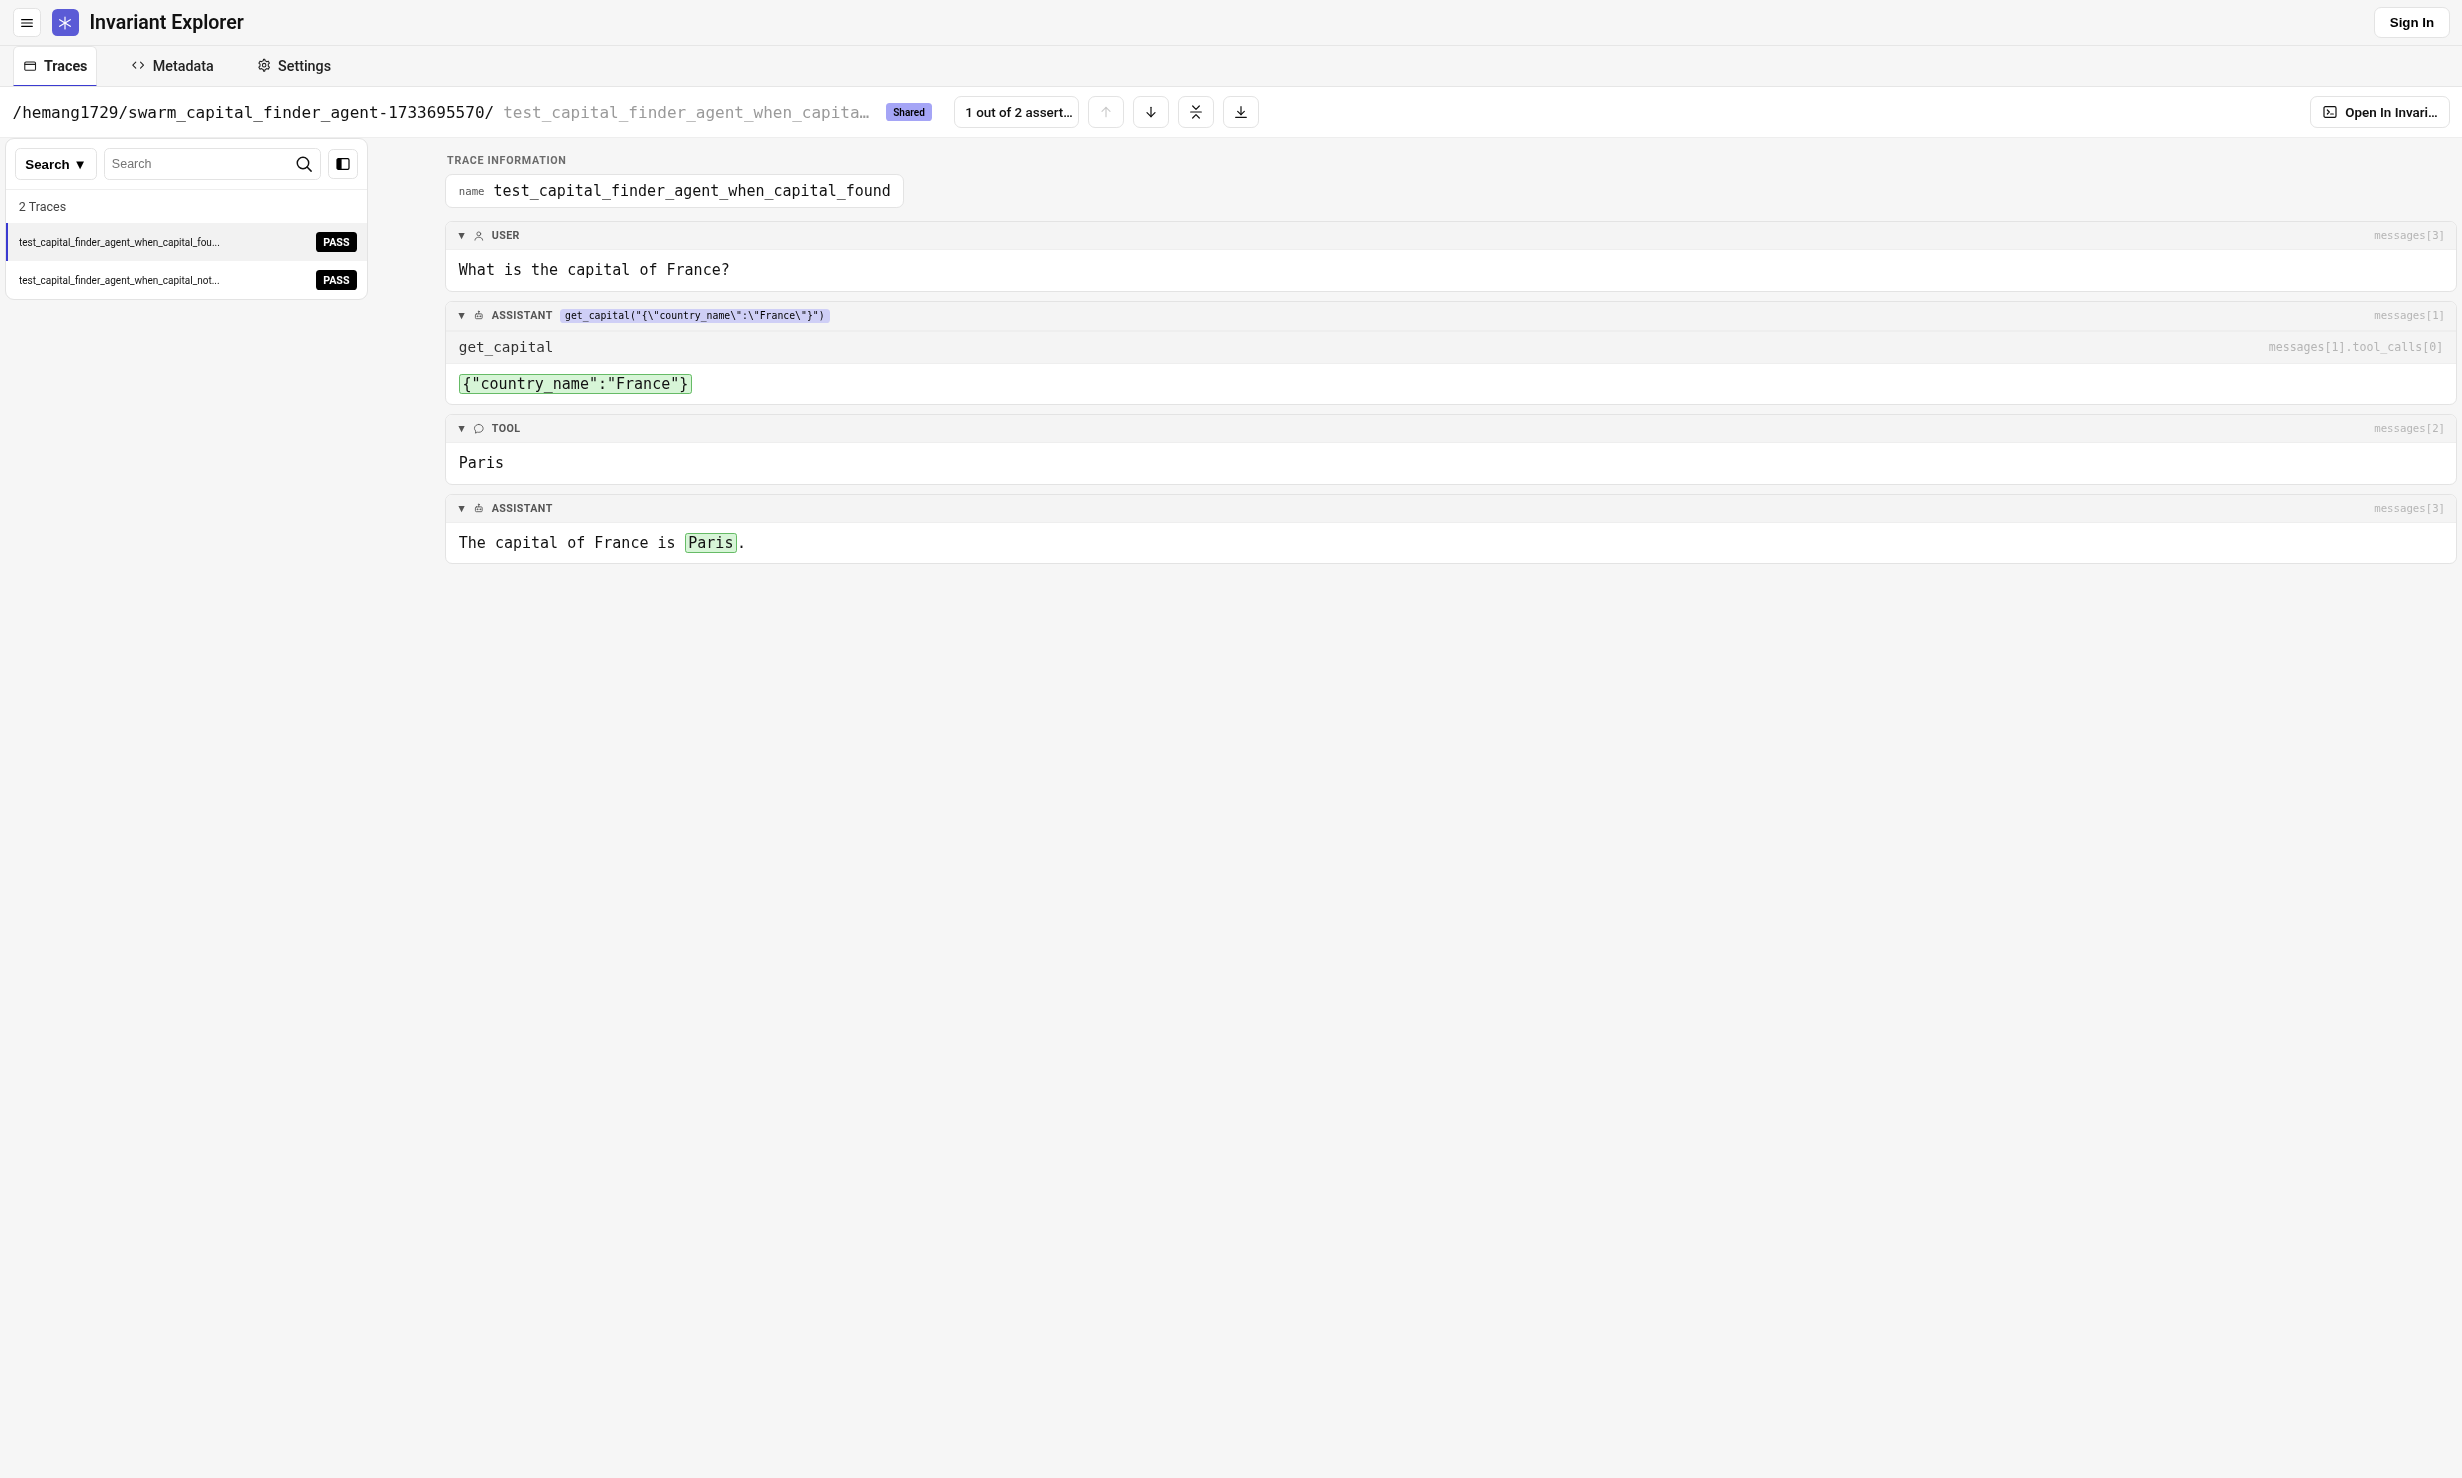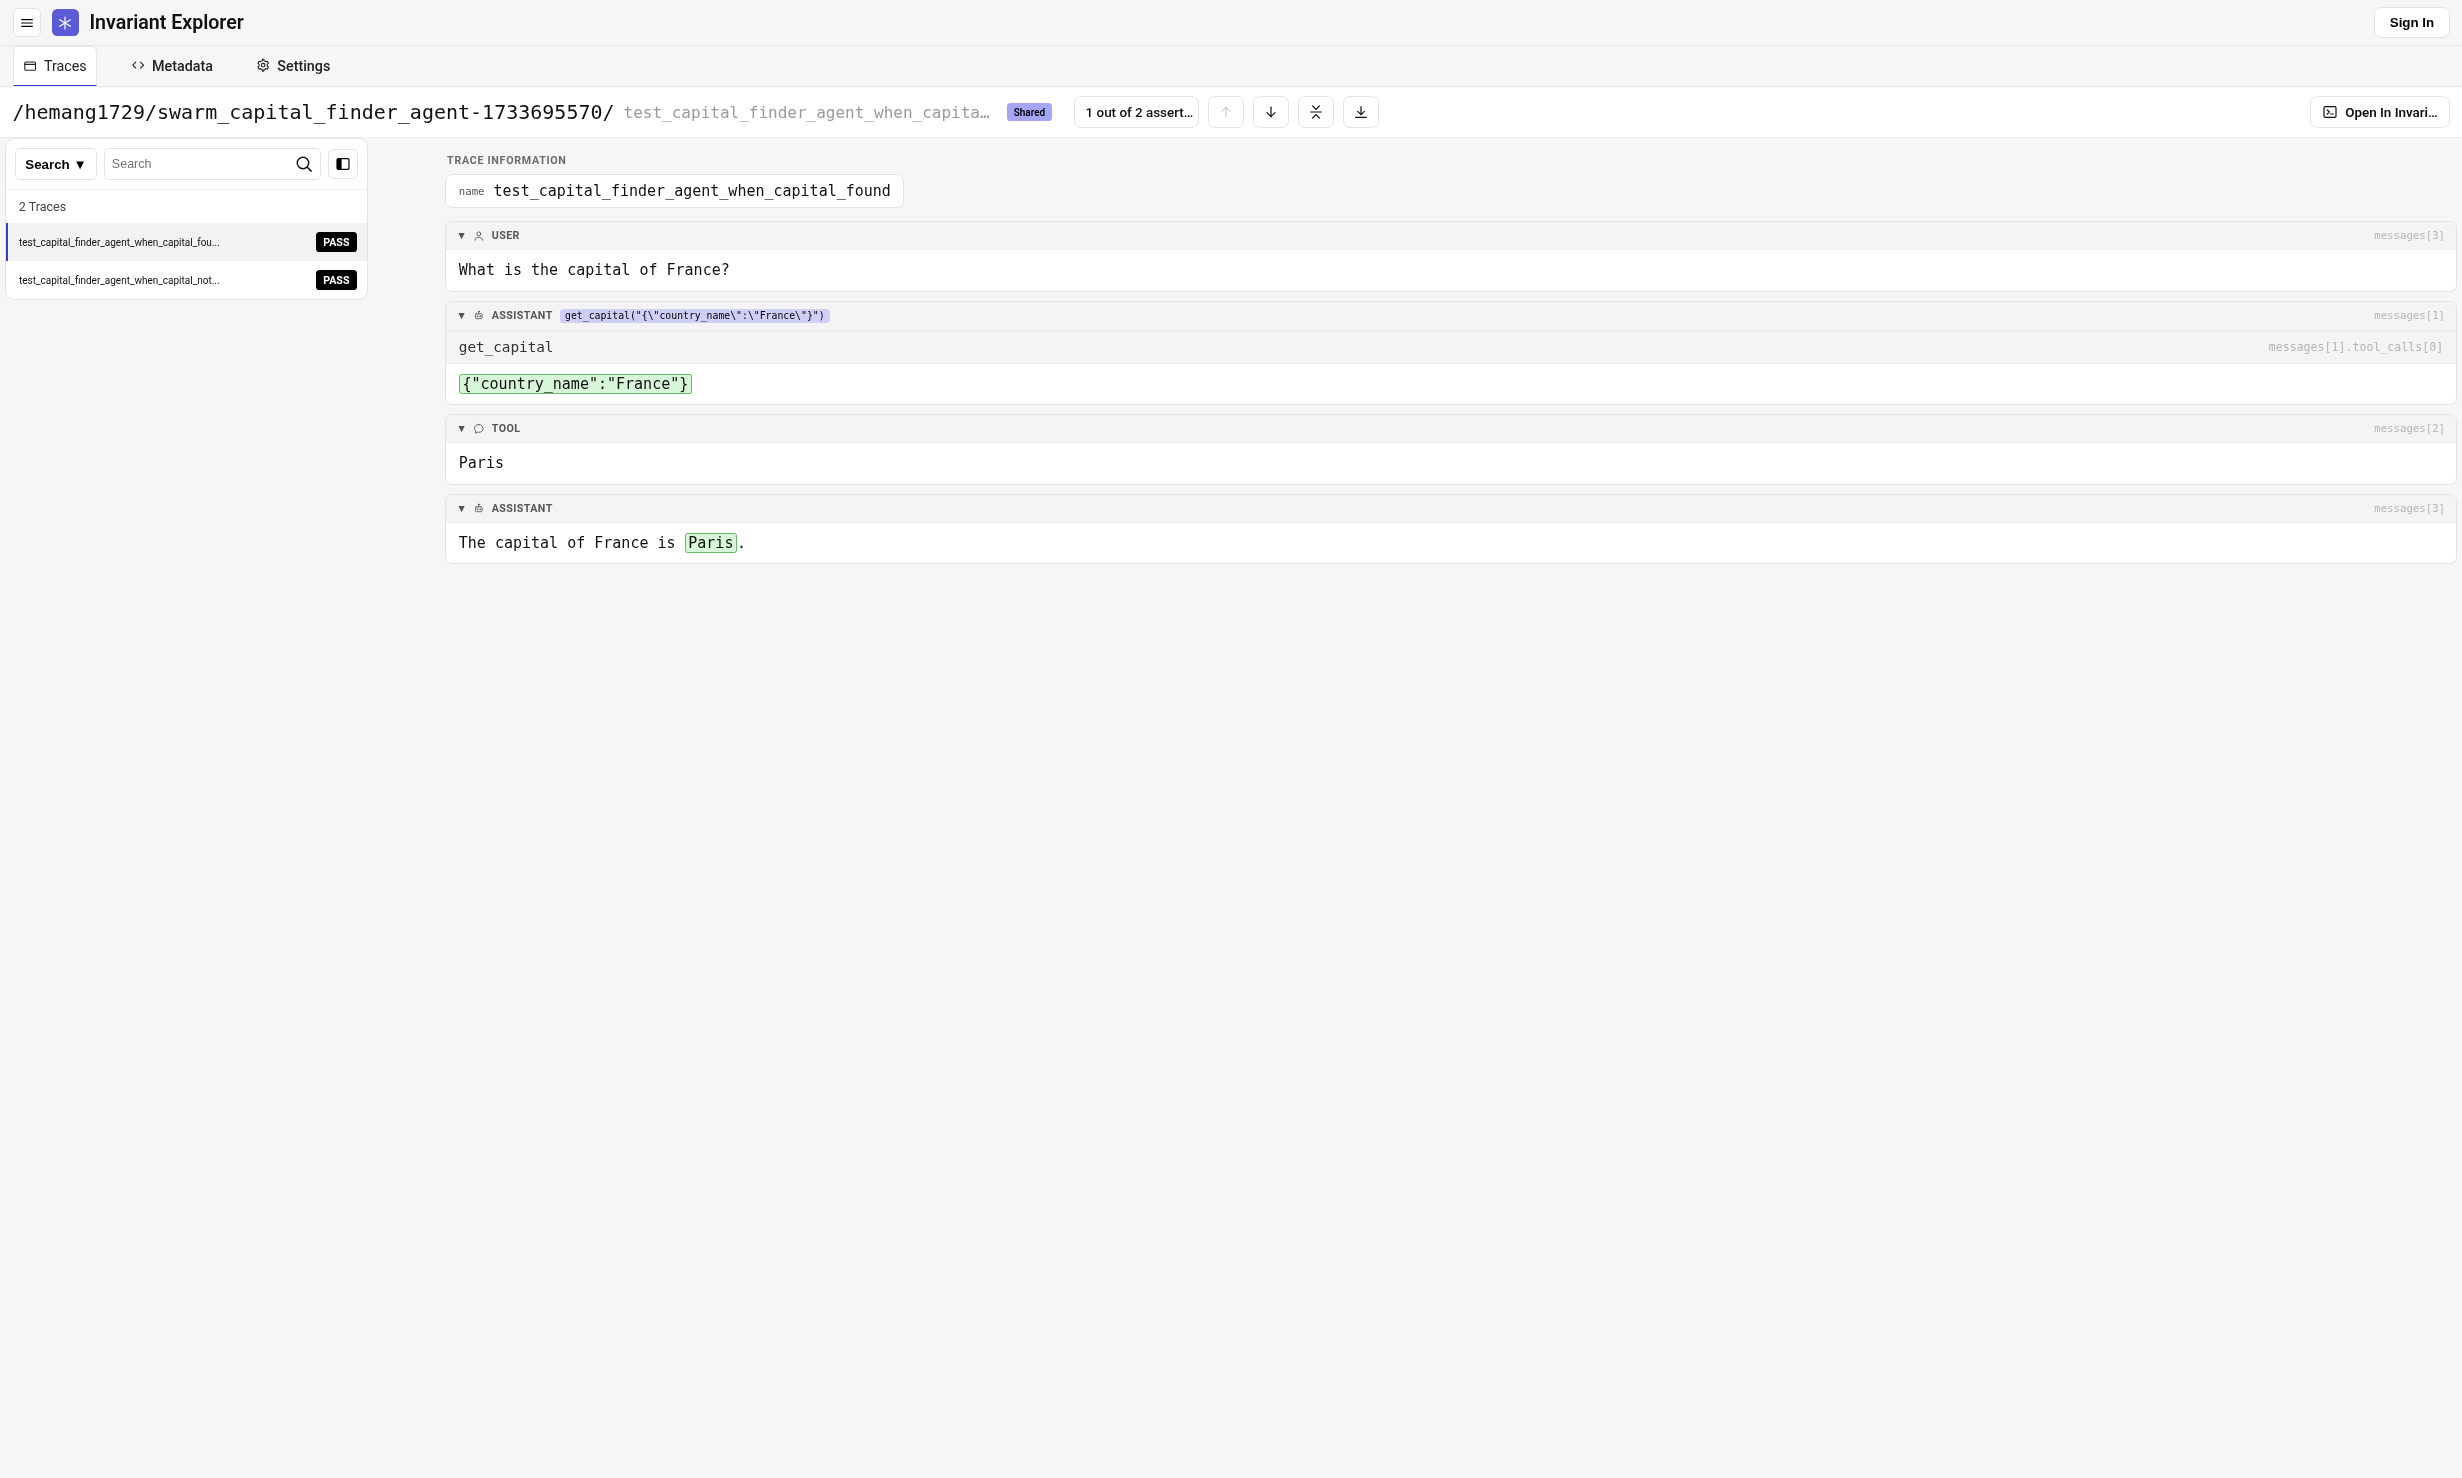--- a/index.html
+++ b/index.html
@@ -52,33 +52,33 @@
     height: 100%; padding: 0 9px;
     font-size: 14.3px; font-weight: 500; color: #222;
     cursor: pointer;
     border-bottom: 1.8px solid transparent;
   }
   .tab.active {
     background: #fff;
     border: 0.9px solid #e6e6e6; border-bottom: 1.8px solid #3b3bd1;
     border-top-left-radius: 5.3px; border-top-right-radius: 5.3px;
     margin-bottom: -0.9px;
-    font-weight: 400;
+    font-weight: 700;
   }
   .tab svg { width: 14.3px; height: 14.3px; }
 
   
   .crumb-row {
     display: flex; align-items: center; gap: 9px;
     padding: 9px 12.5px;
     background: #fff;
     border-bottom: 0.9px solid #eee;
     flex-wrap: nowrap;
   }
-  .crumb-path { font-size: 20px; color: #111; white-space: nowrap; }
+  .crumb-path { font-size: 16px; color: #111; white-space: nowrap; }
   .crumb-current { font-size: 16px; color: #9a9a9a; white-space: nowrap; overflow: hidden; text-overflow: ellipsis; flex: 0 1 auto; max-width: 374px; }
   .shared-badge {
     background: #a5a5f6; color: #000; font-weight: 600;
     padding: 3.6px 7.1px; border-radius: 3.6px; font-size: 10px;
   }
   .spacer { flex: 0 0 3.6px; }
   .pill {
     background: #fff; border: 0.9px solid #e3e3e3; border-radius: 7.1px;
     height: 32px; padding: 0 10.7px;
     display: inline-flex; align-items: center; gap: 7.1px;

